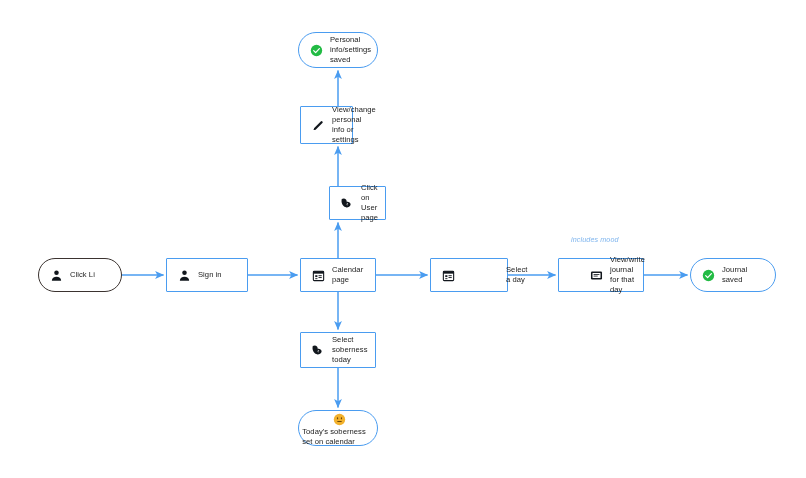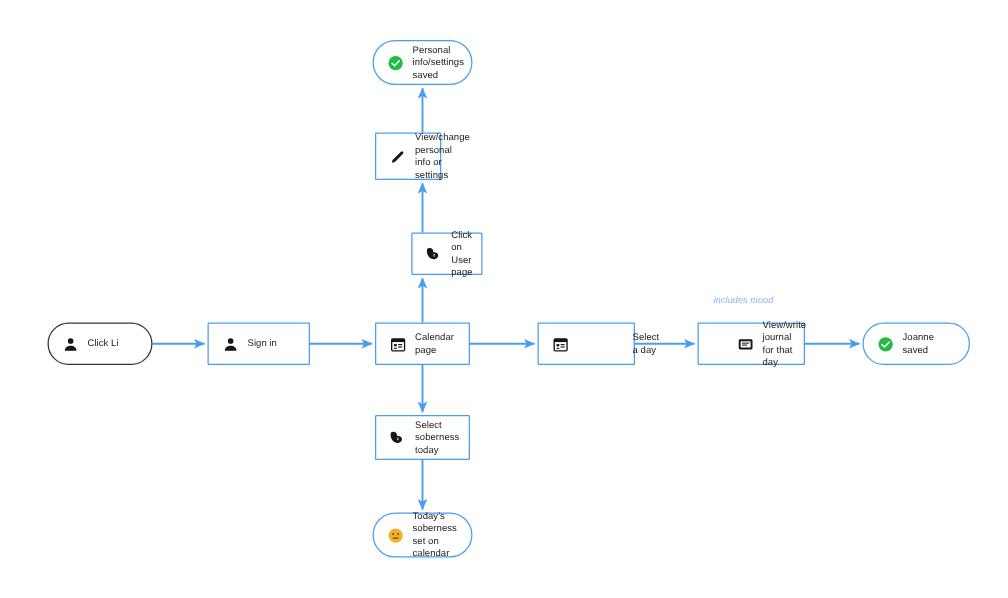--- a/index.html
+++ b/index.html
@@ -140,21 +140,21 @@
         </span>
         <span class="lbl">View/write journal<br>for that day</span>
       </div>
       <div class="node pill-blue" style="left: 690px; top: 258px; width: 86px; height: 34px;">
         <span class="ico">
           <svg width="13" height="13" viewBox="0 0 24 24">
             <circle cx="12" cy="12" r="10.5" fill="#22bb44"></circle>
             <path d="M6.8 12.3l3.6 3.6 6.9-7.4" fill="none" stroke="#ffffff" stroke-width="2.3" stroke-linecap="round" stroke-linejoin="round"></path>
           </svg>
         </span>
-        <span class="lbl">Joanne saved</span>
+        <span class="lbl">Journal saved</span>
       </div>
       <div class="node rect" style="left: 285px; top: 186px; width: 57px; height: 34px; margin-left: 44px;">
         <span class="ico">
           <svg width="14" height="14" viewBox="0 0 24 24">
             <path d="M3 5.2c2.6-1.6 5.6-1.2 7.2.7 1.1 1.3 1.2 2.6.9 3.6l3.6.9c1.4.35 2.3.9 2.9 1.9.9 1.5.7 3.3-.5 4.8-1.4 1.8-3.6 2.6-5.9 2.4-2.7-.25-4.9-1.7-6.2-3.6C3.3 13.5 2.5 10.6 2.6 8z" fill="#12171d"></path>
             <path d="M11.6 12.6l2.2.55" stroke="#ffffff" stroke-width="1.1"></path>
             <path d="M11.2 14.7l2.2.55" stroke="#ffffff" stroke-width="1.1"></path>
           </svg>
         </span>
         <span class="lbl">Click on User page</span>
@@ -180,21 +180,21 @@
       <div class="node rect" style="left: 300px; top: 332px; width: 76px; height: 36px;">
         <span class="ico">
           <svg width="14" height="14" viewBox="0 0 24 24">
             <path d="M3 5.2c2.6-1.6 5.6-1.2 7.2.7 1.1 1.3 1.2 2.6.9 3.6l3.6.9c1.4.35 2.3.9 2.9 1.9.9 1.5.7 3.3-.5 4.8-1.4 1.8-3.6 2.6-5.9 2.4-2.7-.25-4.9-1.7-6.2-3.6C3.3 13.5 2.5 10.6 2.6 8z" fill="#12171d"></path>
             <path d="M11.6 12.6l2.2.55" stroke="#ffffff" stroke-width="1.1"></path>
             <path d="M11.2 14.7l2.2.55" stroke="#ffffff" stroke-width="1.1"></path>
           </svg>
         </span>
         <span class="lbl">Select soberness<br>today</span>
       </div>
-      <div class="node pill-blue" style="left: 298px; top: 410px; width: 80px; height: 36px;">
+      <div class="node pill-blue" style="left: 298px; top: 410px; width: 80px; height: 36px; flex-direction: column;">
         <span class="ico">
           <svg width="13" height="13" viewBox="0 0 24 24">
             <circle cx="12" cy="12" r="10.5" fill="#f2b12c"></circle>
             <rect x="7.3" y="8" width="2.2" height="3.4" rx="1" fill="#6b4708"></rect>
             <rect x="14.5" y="8" width="2.2" height="3.4" rx="1" fill="#6b4708"></rect>
             <rect x="7.6" y="14.6" width="8.8" height="1.9" rx=".9" fill="#6b4708"></rect>
           </svg>
         </span>
         <span class="lbl">Today's soberness<br>set on calendar</span>
       </div>

